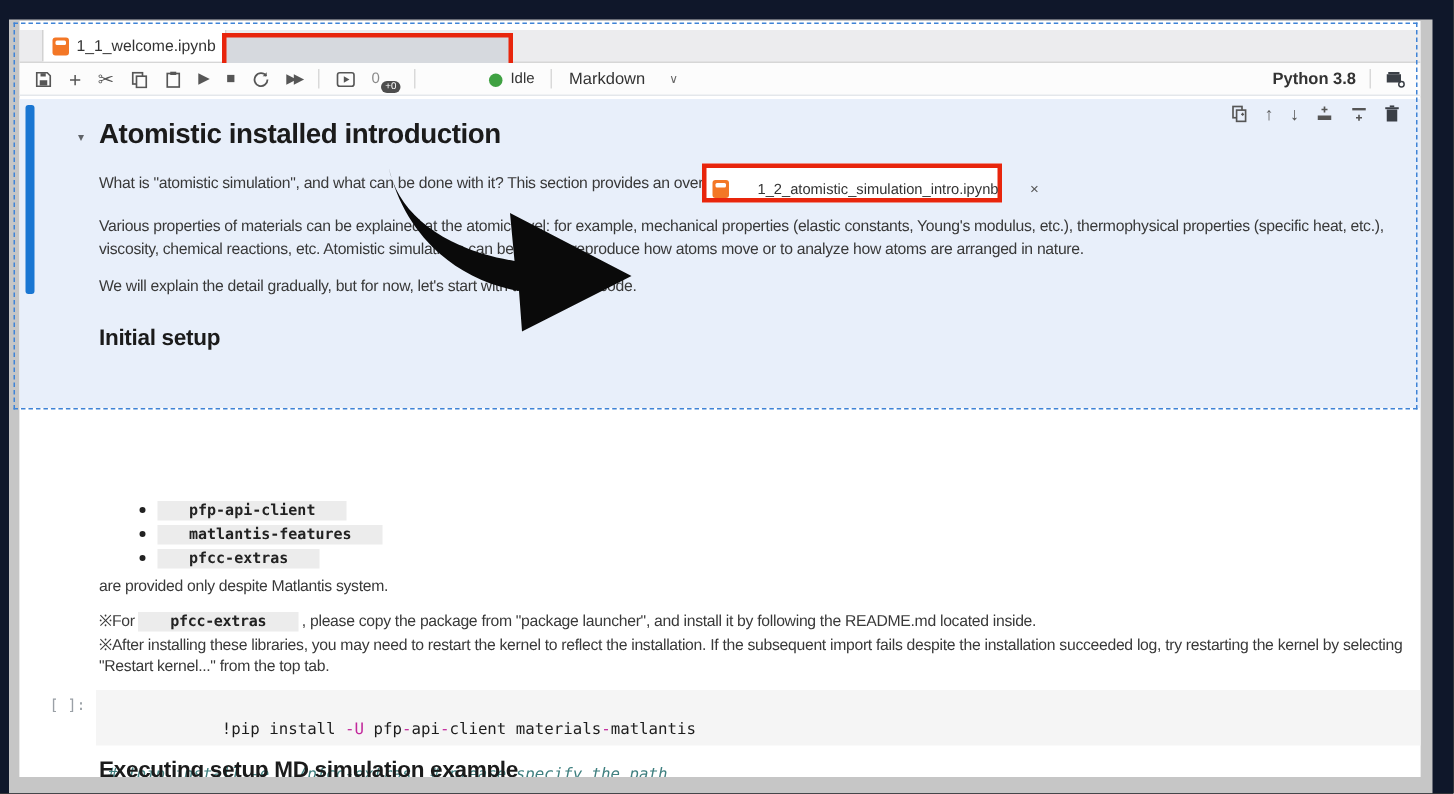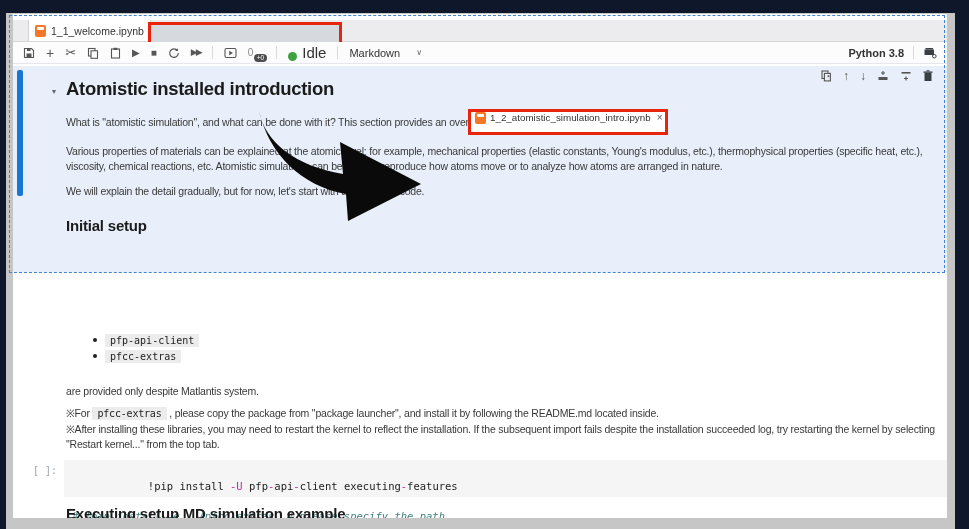--- a/index.html
+++ b/index.html
@@ -17,46 +17,46 @@
   .nbicon:after{content:"";position:absolute;left:2px;top:2px;right:2px;height:3px;background:#fff;border-radius:1px;}
   .redbox1{position:absolute;left:135px;top:2px;width:194px;height:24px;border:3px solid #e8250c;background:#d6d9de;box-sizing:border-box;}
 
   
   .toolbar{position:absolute;left:0;top:28px;width:100%;height:22px;background:#fcfcfc;border-bottom:1px solid #e4e7eb;display:flex;align-items:center;gap:11px;padding:0 10px;box-sizing:border-box;color:#565656;}
   .tbi{font-size:11px;line-height:1;color:#565656;display:flex;align-items:center;}
   .tbi svg{display:block;}
   .sep{width:1px;height:13px;background:#d9d9d9;}
   .counter{font-size:10px;color:#8a8a8a;position:relative;padding-right:12px;}
   .counter-badge{position:absolute;right:-2px;bottom:-4px;background:#4d4d4d;color:#fff;font-size:6.5px;border-radius:5px;padding:1px 3px;line-height:1;}
-  .idle{display:flex;align-items:flex-end;gap:5px;font-size:15px;color:#333;}
+  .idle{display:flex;align-items:flex-end;gap:5px;font-size:10px;color:#333;margin-left:38px;}
   .idle-dot{width:9px;height:9px;border-radius:50%;background:#3fa142;}
   .celltype{display:flex;align-items:center;gap:16px;font-size:11px;color:#333;}
   .caret{font-size:8px;color:#666;}
   .tb-right{margin-left:auto;display:flex;align-items:center;gap:9px;font-weight:bold;}
   .kernel-name{font-size:11px;color:#333;}
 
   
   .notebook{position:absolute;left:0;top:51px;width:100%;bottom:0;background:#fff;}
   .cell1-bg{position:absolute;left:0;top:1px;width:100%;height:206px;background:#e8effa;}
   .collapser{position:absolute;left:4px;top:5px;width:6px;height:126px;background:#1976d2;border-radius:2px;}
   .cell-toolbar{position:absolute;right:14px;top:4px;display:flex;align-items:center;gap:11px;color:#555;font-size:11px;}
   .cell-toolbar svg{display:block;}
   .collapse-glyph{position:absolute;left:39px;top:22px;font-size:8px;color:#5f6368;}
   .h1{position:absolute;left:53px;top:13px;font-size:18.5px;font-weight:700;letter-spacing:-0.3px;color:#1b1b1b;}
   .p{position:absolute;left:53px;font-size:10.5px;letter-spacing:-0.2px;color:#393939;white-space:nowrap;}
   .h2{position:absolute;left:53px;font-size:15px;font-weight:700;letter-spacing:-0.2px;color:#1b1b1b;}
-  .ann-tab{position:absolute;left:455px;top:44px;width:200px;height:26px;border:3px solid #e8250c;background:#fff;box-sizing:border-box;display:flex;align-items:flex-start;gap:4px;padding:0 4px;}
+  .ann-tab{position:absolute;left:455px;top:44px;width:200px;height:26px;border:3px solid #e8250c;background:#fff;box-sizing:border-box;display:flex;align-items:flex-end;gap:19px;padding:0 4px;}
   .ann-label{font-size:9.8px;color:#333;white-space:nowrap;}
   .ann-close{font-size:10px;color:#555;margin-left:2px;}
   .arrow-svg{position:absolute;left:220px;top:29px;pointer-events:none;}
 
   .bullets{position:absolute;left:80px;top:267px;}
   .bullet-row{display:flex;align-items:center;gap:8px;height:16px;}
   .bullet-dot{width:4px;height:4px;border-radius:50%;background:#222;}
-  .chip{font-family:"DejaVu Sans Mono",monospace;font-size:10px;background:#ececec;color:#222;padding:1px 5px;}
+  .chip{font-family:"DejaVu Sans Mono",monospace;font-size:10px;background:#ececec;color:#222;padding:1px 21px;font-weight:bold;}
 
   .codewrap{position:absolute;left:0;top:395px;width:100%;height:40px;}
   .prompt{position:absolute;left:20px;top:5px;font-family:"DejaVu Sans Mono",monospace;font-size:10px;color:#9aa0a6;}
   .codearea{position:absolute;left:51px;top:0;width:884px;height:37px;background:#f5f5f5;box-sizing:border-box;padding:4px 8px;}
   .codeline{font-family:"DejaVu Sans Mono",monospace;font-size:10.5px;line-height:15px;color:#1c1c1c;white-space:pre;}
   .op{color:#c2279b;}
   .comment{color:#408080;font-style:italic;}
 
   .marquee{position:absolute;left:9px;top:15px;width:936px;height:258px;border:1px dashed #3f83d6;pointer-events:none;box-sizing:border-box;}
 </style>
@@ -194,36 +194,40 @@
         <path d="M26 17 C32 48 62 72 110 80 L107 48 L188 90 L115 127 L113 100 C68 92 36 60 26 17 Z" fill="#0a0a0a"></path>
       </svg>
 
       <div class="bullets">
         <div class="bullet-row">
           <span class="bullet-dot"></span>
           <span class="chip">pfp-api-client</span>
         </div>
         <div class="bullet-row">
           <span class="bullet-dot"></span>
+          <span class="chip">matlantis-features</span>
+        </div>
+        <div class="bullet-row">
+          <span class="bullet-dot"></span>
           <span class="chip">pfcc-extras</span>
         </div>
       </div>
 
       <div class="p" style="top:320px;">are provided only despite Matlantis system.</div>
       <div class="p" style="top:357px;">※After installing these libraries, you may need to restart the kernel to reflect the installation. If the subsequent import fails despite the installation succeeded log, try restarting the kernel by selecting</div>
       <div class="p" style="top:341px;">
         <span>※For </span><span class="chip">pfcc-extras</span><span> , please copy the package from "package launcher", and install it by following the README.md located inside.</span>
       </div>
       <div class="p" style="top:373px;">"Restart kernel..." from the top tab.</div>
 
       <div class="codewrap">
         <span class="prompt">[ ]:</span>
         <div class="codearea">
           <div class="codeline">
-            <span>!pip install </span><span class="op">-U</span><span> pfp</span><span class="op">-</span><span>api</span><span class="op">-</span><span>client executing</span><span class="op">-</span><span>features</span>
+            <span>!pip install </span><span class="op">-U</span><span> pfp</span><span class="op">-</span><span>api</span><span class="op">-</span><span>client materials</span><span class="op">-</span><span>matlantis</span>
           </div>
           <div class="codeline comment"># !pip install -e ../pfcc-extras  # please specify the path</div>
         </div>
       </div>
 
       <div class="h2" style="top:440px;">Executing setup MD simulation example</div>
 
     </div>
   </div>
 

